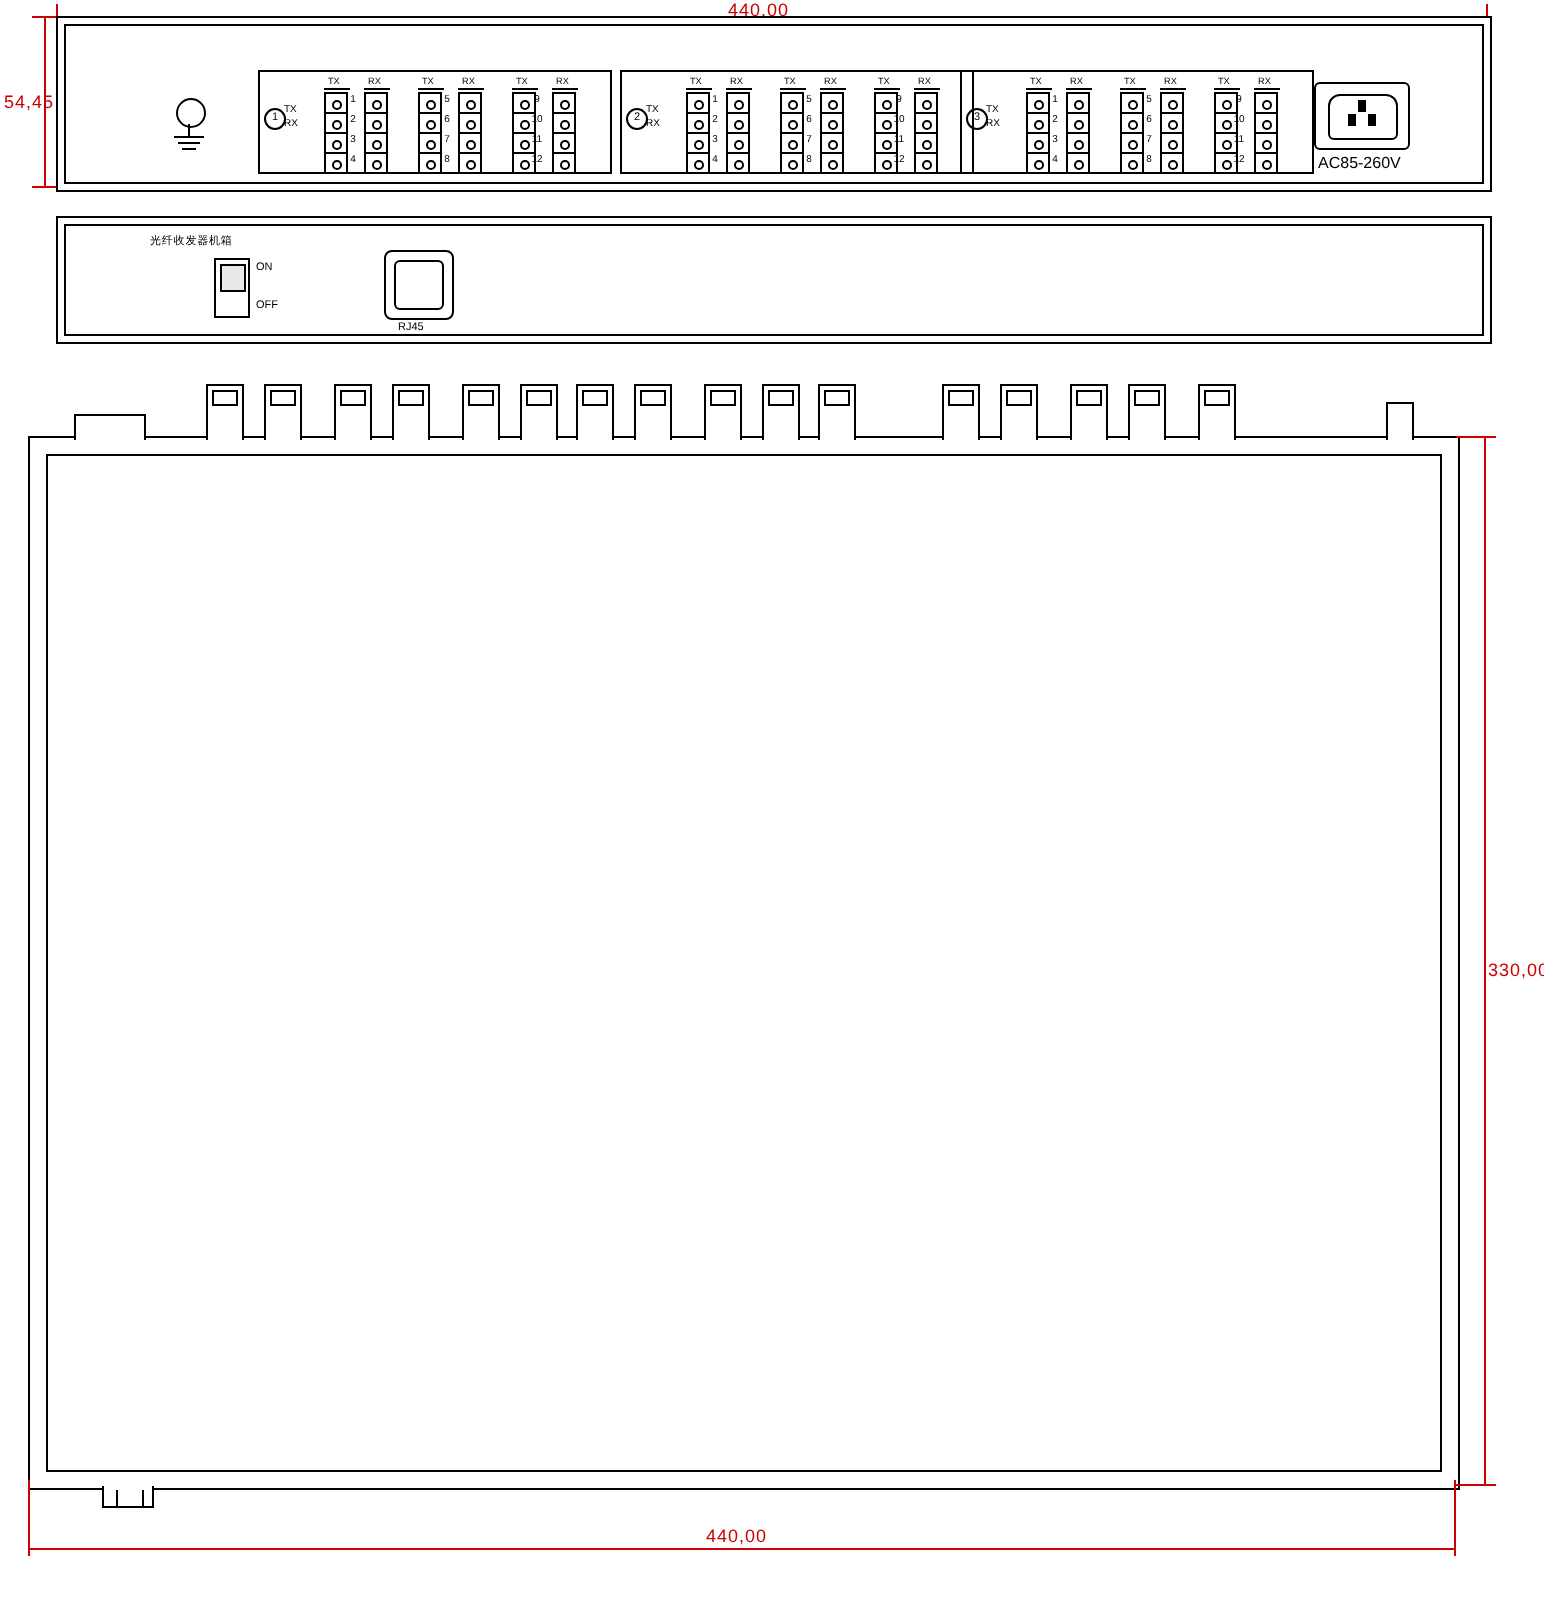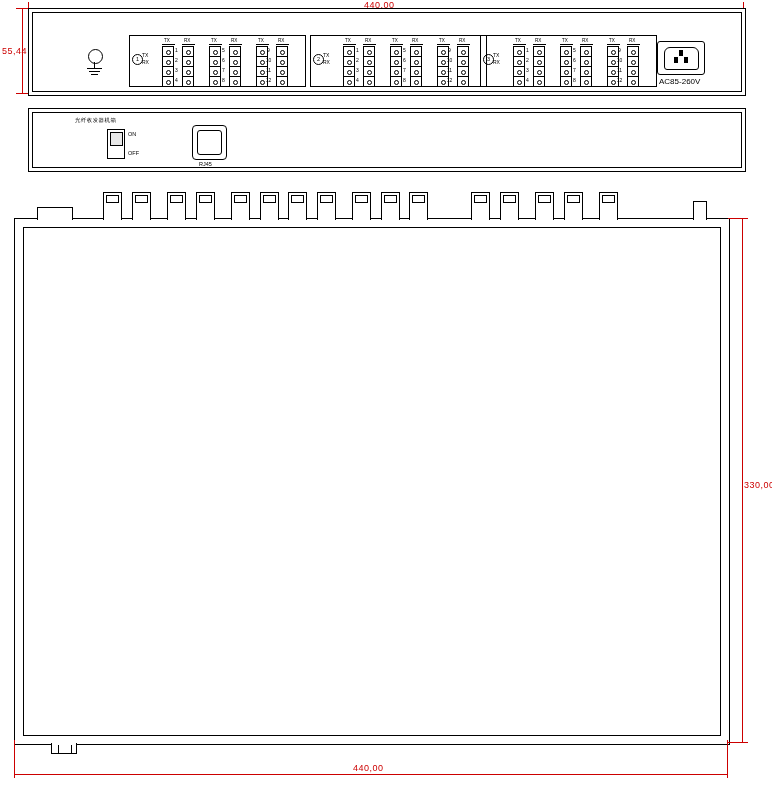--- a/index.html
+++ b/index.html
@@ -66,21 +66,21 @@
   #foot-tab .ft{position:absolute;left:6px;top:2px;width:12px;height:8px;border:1px solid #000;border-top:none;}
 </style>
 </head>
 <body>
 
 <div class="dim-text" style="left:364px;top:0px;">440,00</div>
 <div class="dim-line dim-h" style="left:28px;top:8px;width:716px;"></div>
 <div class="tick dim-v" style="left:28px;top:2px;height:10px;"></div>
 <div class="tick dim-v" style="left:743px;top:2px;height:10px;"></div>
 
-<div class="dim-text" style="left:2px;top:46px;">55,44</div>
+<div class="dim-text" style="left:2px;top:46px;">54,45</div>
 <div class="dim-line dim-v" style="left:22px;top:8px;height:86px;"></div>
 <div class="tick dim-h" style="left:16px;top:8px;width:12px;height:1px;"></div>
 <div class="tick dim-h" style="left:16px;top:93px;width:12px;height:1px;"></div>
 
 <div class="panel" id="front-panel">
   <div id="front-panel-inner"></div>
 
   <div id="ground-symbol">
     <div class="circ"></div>
       <div class="stem"></div>

